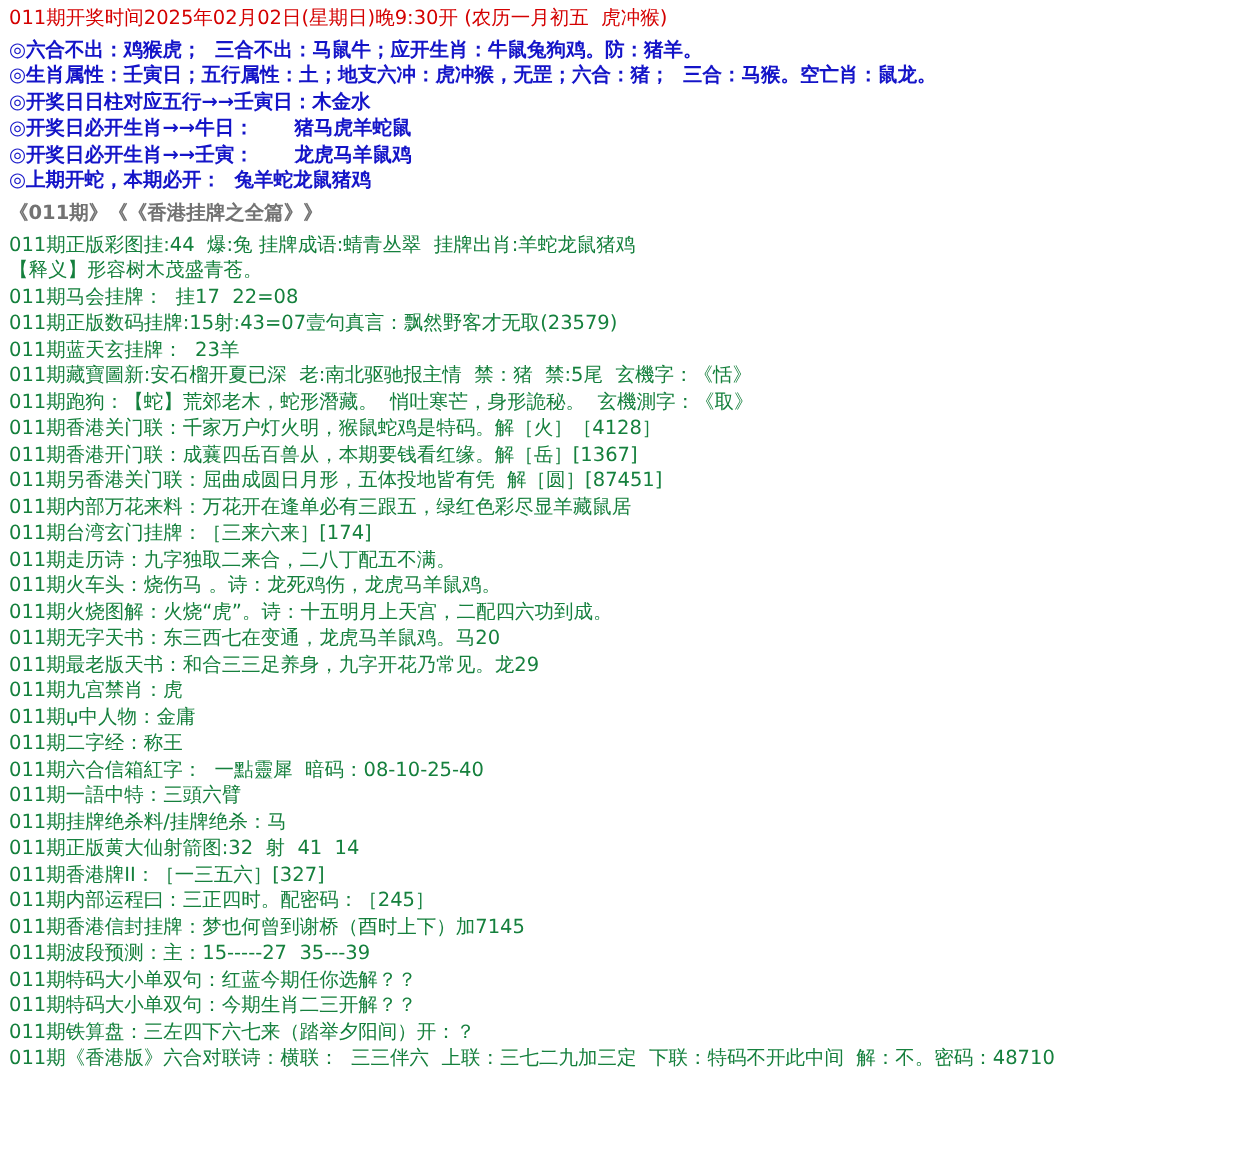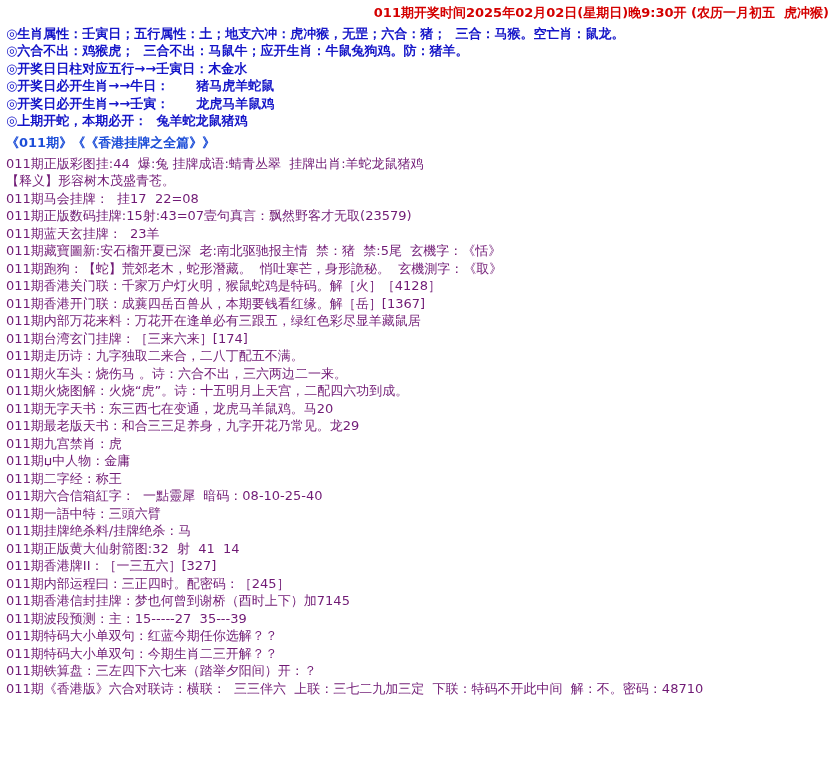--- a/index.html
+++ b/index.html
@@ -27,48 +27,47 @@
   }
   .red {
     color: #d40000;
     font-weight: bold;
   }
   .blue {
     color: #1414c8;
     font-weight: bold;
   }
   .hdr {
-    font-weight: bold;
-    text-align: right;
+    font-weight: normal;
   }
   .sec-title {
-    color: #1d4ed8;
+    color: #737373;
     font-weight: bold;
     line-height: 19px;
   }
   .spacer-sm { height: 3px; }
   .blk-line {
     line-height: 17.5px;
     white-space: pre-wrap;
     word-break: break-all;
-    color: #701a75;
+    color: #15803d;
   }
 </style>
 </head>
 <body>
 
 <div class="page">
 
   <div class="line red hdr">011期开奖时间2025年02月02日(星期日)晚9:30开 (农历一月初五  虎冲猴)</div>
 
   <div class="spacer-sm"></div>
 
   <div>
+    <div class="line blue">◎六合不出：鸡猴虎；  三合不出：马鼠牛；应开生肖：牛鼠兔狗鸡。防：猪羊。</div>
     <div class="line blue">◎生肖属性：壬寅日；五行属性：土；地支六冲：虎冲猴，无罡；六合：猪；  三合：马猴。空亡肖：鼠龙。</div>
-    <div class="line blue">◎六合不出：鸡猴虎；  三合不出：马鼠牛；应开生肖：牛鼠兔狗鸡。防：猪羊。</div>
     <div class="line blue">◎开奖日日柱对应五行→→壬寅日：木金水</div>
     <div class="line blue">◎开奖日必开生肖→→牛日：      猪马虎羊蛇鼠</div>
     <div class="line blue">◎开奖日必开生肖→→壬寅：      龙虎马羊鼠鸡</div>
     <div class="line blue">◎上期开蛇，本期必开：  兔羊蛇龙鼠猪鸡</div>
   </div>
 
   <div class="spacer-sm"></div>
 
   <div class="sec-title">《011期》《《香港挂牌之全篇》》</div>
 
@@ -77,24 +76,25 @@
   <div>
     <div class="blk-line">011期正版彩图挂:44  爆:兔 挂牌成语:蜻青丛翠  挂牌出肖:羊蛇龙鼠猪鸡</div>
     <div class="blk-line">【释义】形容树木茂盛青苍。</div>
     <div class="blk-line">011期马会挂牌：  挂17  22=08</div>
     <div class="blk-line">011期正版数码挂牌:15射:43=07壹句真言：飘然野客才无取(23579)</div>
     <div class="blk-line">011期蓝天玄挂牌：  23羊</div>
     <div class="blk-line">011期藏寶圖新:安石榴开夏已深  老:南北驱驰报主情  禁：猪  禁:5尾  玄機字：《恬》</div>
     <div class="blk-line">011期跑狗：【蛇】荒郊老木，蛇形潛藏。  悄吐寒芒，身形詭秘。  玄機測字：《取》</div>
     <div class="blk-line">011期香港关门联：千家万户灯火明，猴鼠蛇鸡是特码。解［火］［4128］</div>
     <div class="blk-line">011期香港开门联：成蘘四岳百兽从，本期要钱看红缘。解［岳］[1367]</div>
+    <div class="blk-line">011期另香港关门联：屈曲成圆日月形，五体投地皆有凭  解［圆］[87451]</div>
     <div class="blk-line">011期内部万花来料：万花开在逢单必有三跟五，绿红色彩尽显羊藏鼠居</div>
     <div class="blk-line">011期台湾玄门挂牌：［三来六来］[174]</div>
     <div class="blk-line">011期走历诗：九字独取二来合，二八丁配五不满。</div>
-    <div class="blk-line">011期火车头：烧伤马 。诗：六合不出，三六两边二一来。</div>
+    <div class="blk-line">011期火车头：烧伤马 。诗：龙死鸡伤，龙虎马羊鼠鸡。</div>
     <div class="blk-line">011期火烧图解：火烧“虎”。诗：十五明月上天宫，二配四六功到成。</div>
     <div class="blk-line">011期无字天书：东三西七在变通，龙虎马羊鼠鸡。马20</div>
     <div class="blk-line">011期最老版天书：和合三三足养身，九字开花乃常见。龙29</div>
     <div class="blk-line">011期九宫禁肖：虎</div>
     <div class="blk-line">011期џ中人物：金庸</div>
     <div class="blk-line">011期二字经：称王</div>
     <div class="blk-line">011期六合信箱紅字：  一點靈犀  暗码：08-10-25-40</div>
     <div class="blk-line">011期一語中特：三頭六臂</div>
     <div class="blk-line">011期挂牌绝杀料/挂牌绝杀：马</div>
     <div class="blk-line">011期正版黄大仙射箭图:32  射  41  14</div>

